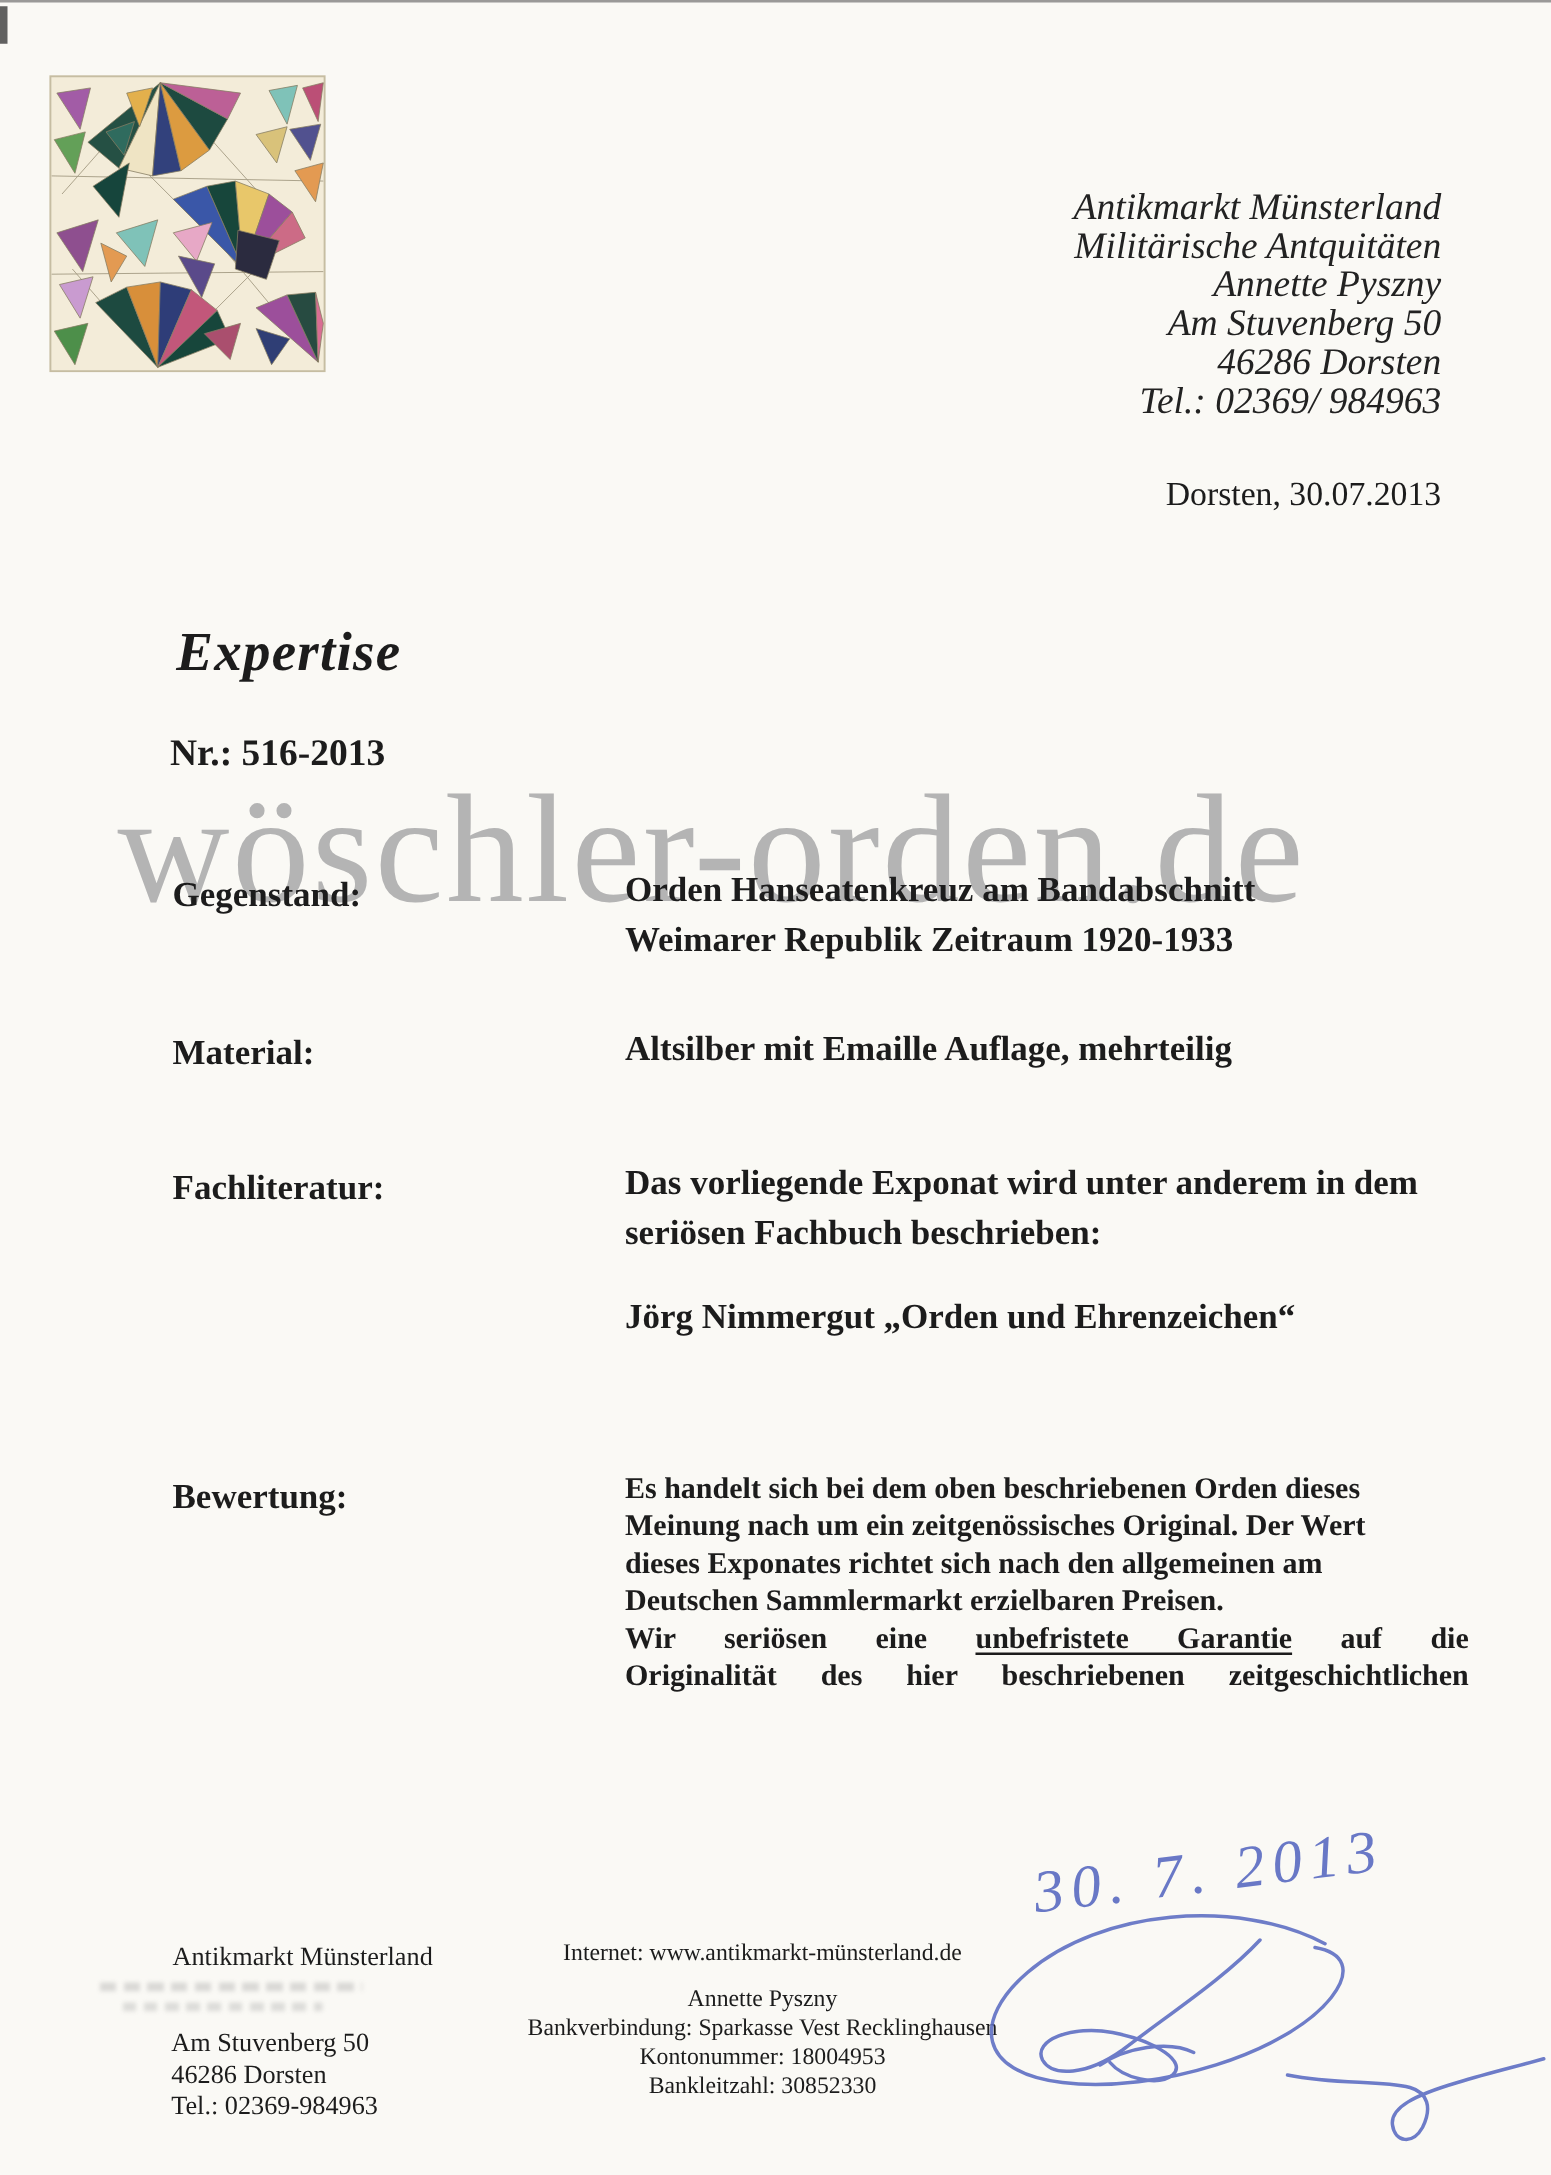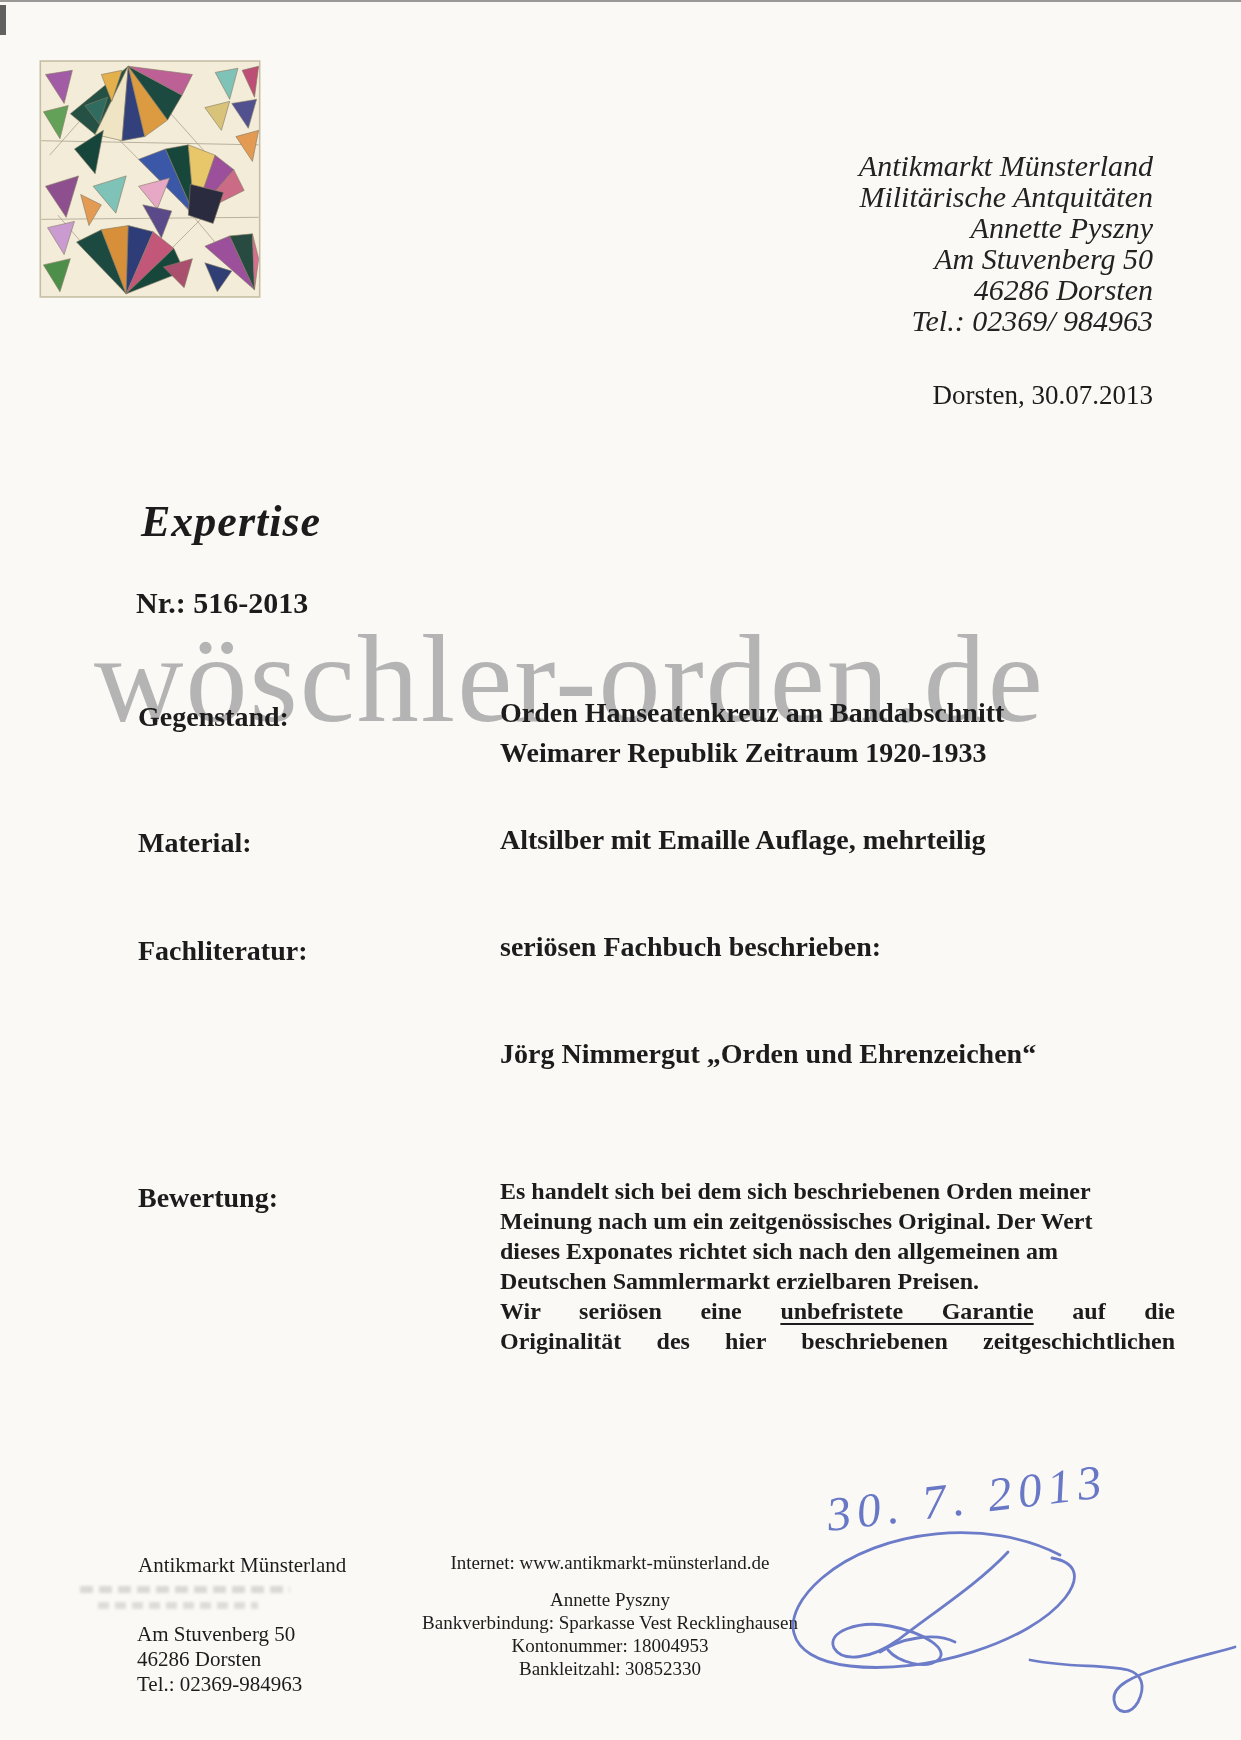--- a/index.html
+++ b/index.html
@@ -136,27 +136,28 @@
     <div>Weimarer Republik Zeitraum 1920-1933</div>
   </div>
 
   <div class="row-label" style="top:827px;">Material:</div>
   <div class="row-value" style="top:820px;">
     <div>Altsilber mit Emaille Auflage, mehrteilig</div>
   </div>
 
   <div class="row-label" style="top:935px;">Fachliteratur:</div>
   <div class="row-value" style="top:927px;">
+    <div>Das vorliegende Exponat wird unter anderem in dem</div>
     <div>seriösen Fachbuch beschrieben:</div>
   </div>
   <div class="row-value" style="top:1034px;">Jörg Nimmergut „Orden und Ehrenzeichen“</div>
 
   <div class="row-label" style="top:1182px;">Bewertung:</div>
   <div class="bew-block">
-    <div class="bew-line">Es handelt sich bei dem sich beschriebenen Orden meiner</div>
+    <div class="bew-line">Es handelt sich bei dem oben beschriebenen Orden dieses</div>
     <div class="bew-line">Meinung nach um ein zeitgenössisches Original. Der Wert</div>
     <div class="bew-line">dieses Exponates richtet sich nach den allgemeinen am</div>
     <div class="bew-line">Deutschen Sammlermarkt erzielbaren Preisen.</div>
     <div class="bew-just"><span>Wir seriösen eine </span><span class="ul">unbefristete Garantie</span><span> auf die</span></div>
     <div class="bew-just">Originalität des hier beschriebenen zeitgeschichtlichen</div>
   </div>
 
   <div class="sig-date">30. 7. 2013</div>
   <svg class="sig-svg" width="520" height="240" viewBox="0 0 520 240">
     <g fill="none" stroke="#5a6bc2" stroke-width="2.8" stroke-linecap="round" opacity="0.88">

